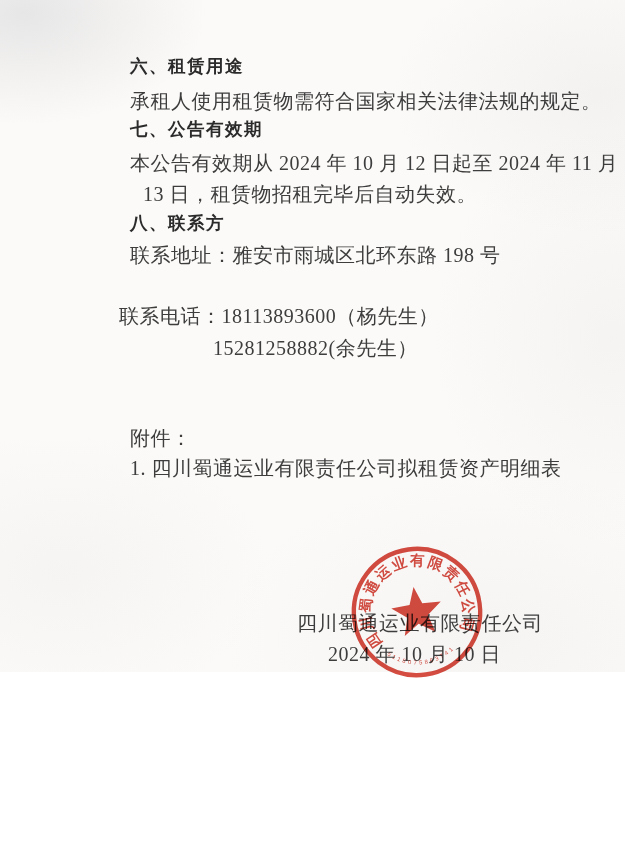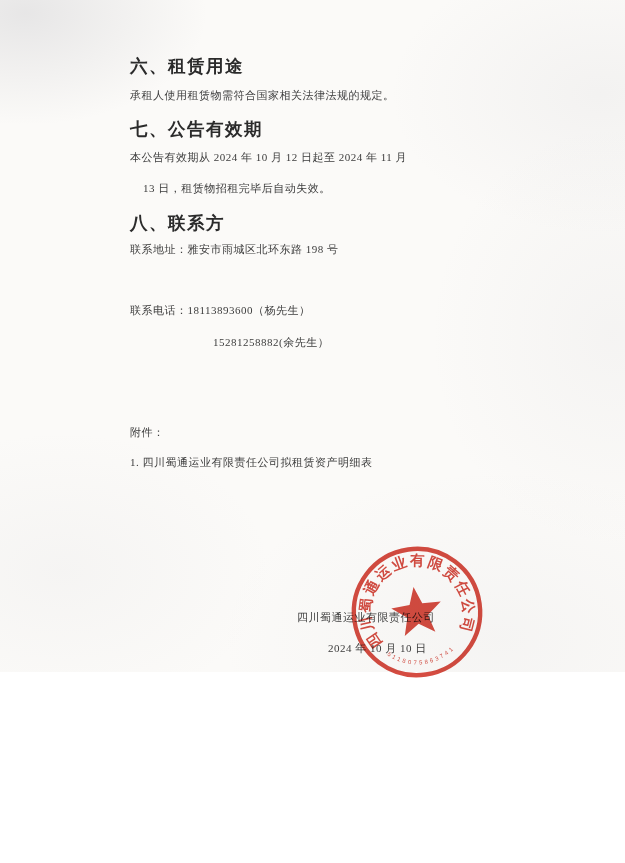--- a/index.html
+++ b/index.html
@@ -20,21 +20,21 @@
     background-image:
       radial-gradient(ellipse 260px 160px at 4% 2%, rgba(160,160,168,0.22), transparent 70%),
       radial-gradient(ellipse 300px 200px at 96% 14%, rgba(170,170,178,0.10), transparent 70%),
       radial-gradient(ellipse 260px 300px at 98% 50%, rgba(170,170,178,0.08), transparent 70%),
       radial-gradient(ellipse 300px 200px at 10% 85%, rgba(170,170,178,0.07), transparent 70%),
       radial-gradient(ellipse 400px 240px at 80% 95%, rgba(170,170,178,0.07), transparent 70%);
   }
   .line {
     position: absolute;
     white-space: nowrap;
-    font-size: 11px;
+    font-size: 20px;
     line-height: 1.25;
     color: #3d3d3d;
     letter-spacing: 0.5px;
   }
   .heading {
     font-family: "Liberation Sans", "DejaVu Sans", sans-serif;
     font-weight: 700;
     font-size: 17.5px;
     color: #2b2b2b;
     letter-spacing: 1.5px;
@@ -57,21 +57,21 @@
 
   <div class="line heading" style="left:130px; top:56px;">六、租赁用途</div>
   <div class="line" style="left:130px; top:89px;">承租人使用租赁物需符合国家相关法律法规的规定。</div>
 
   <div class="line heading" style="left:130px; top:119px;">七、公告有效期</div>
   <div class="line" style="left:130px; top:151px;">本公告有效期从 2024 年 10 月 12 日起至 2024 年 11 月</div>
   <div class="line" style="left:95px; top:182px;margin-left:48px;">13 日，租赁物招租完毕后自动失效。</div>
 
   <div class="line heading" style="left:130px; top:213px;">八、联系方</div>
   <div class="line" style="left:130px; top:243px;">联系地址：雅安市雨城区北环东路 198 号</div>
-  <div class="line" style="left:130px; top:304px;">联系电话：18113893600（杨先生）</div>
+  <div class="line" style="left:119px; top:304px;">联系电话：18113893600（杨先生）</div>
   <div class="line" style="left:213px; top:336px;">15281258882(余先生）</div>
 
   <div class="line" style="left:130px; top:426px;">附件：</div>
   <div class="line" style="left:130px; top:456px;">1. 四川蜀通运业有限责任公司拟租赁资产明细表</div>
 
   <div class="line" style="left:297px; top:611px;">四川蜀通运业有限责任公司</div>
   <div class="line" style="left:328px; top:642px;">2024 年 10 月 10 日</div>
 
   <svg class="seal" viewBox="0 0 140 140">
     <circle cx="70" cy="70" r="65" fill="none" stroke="#d23c31" stroke-width="4.5"></circle>

